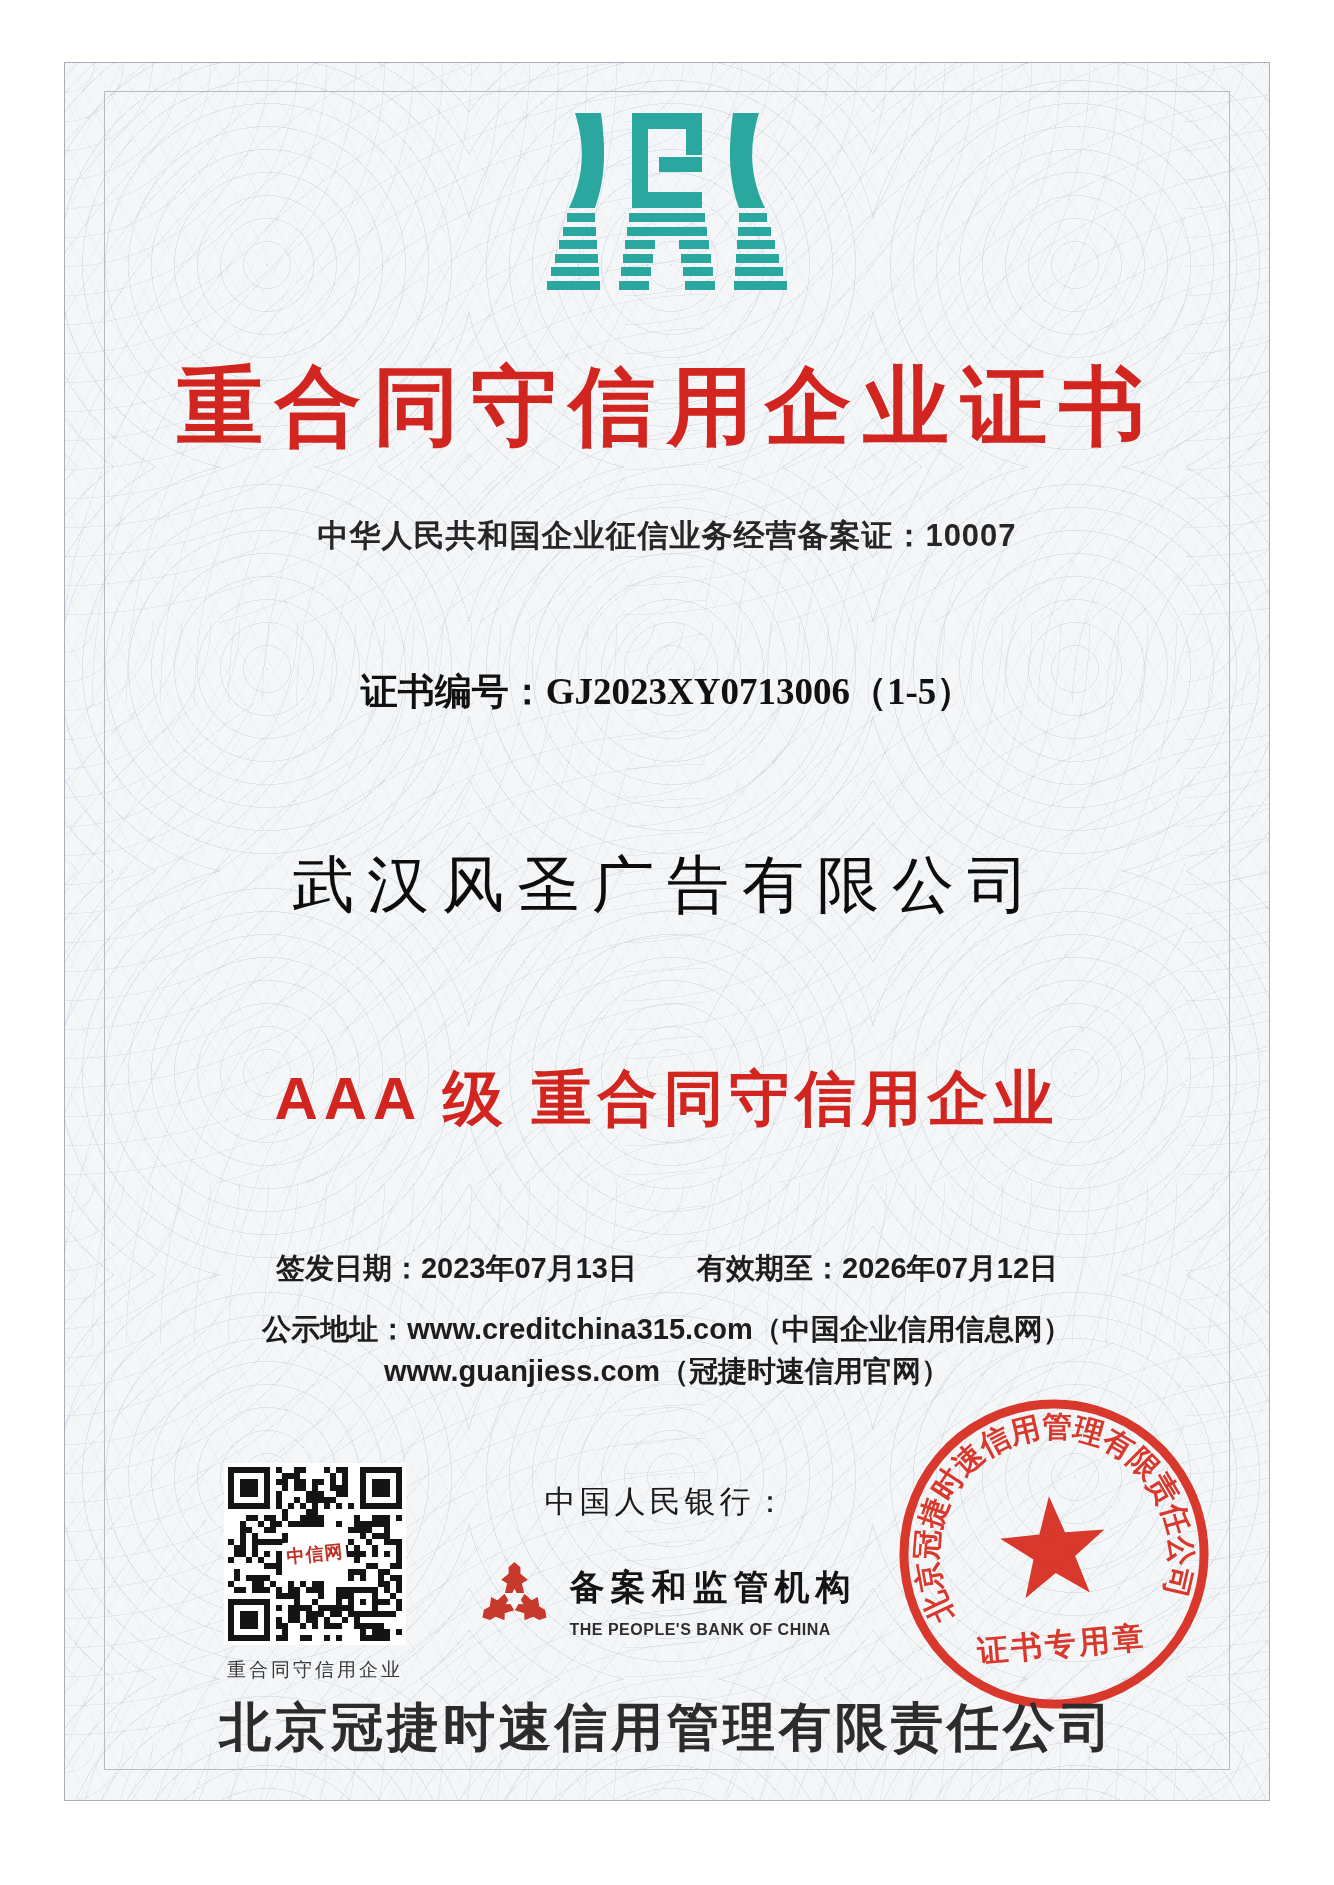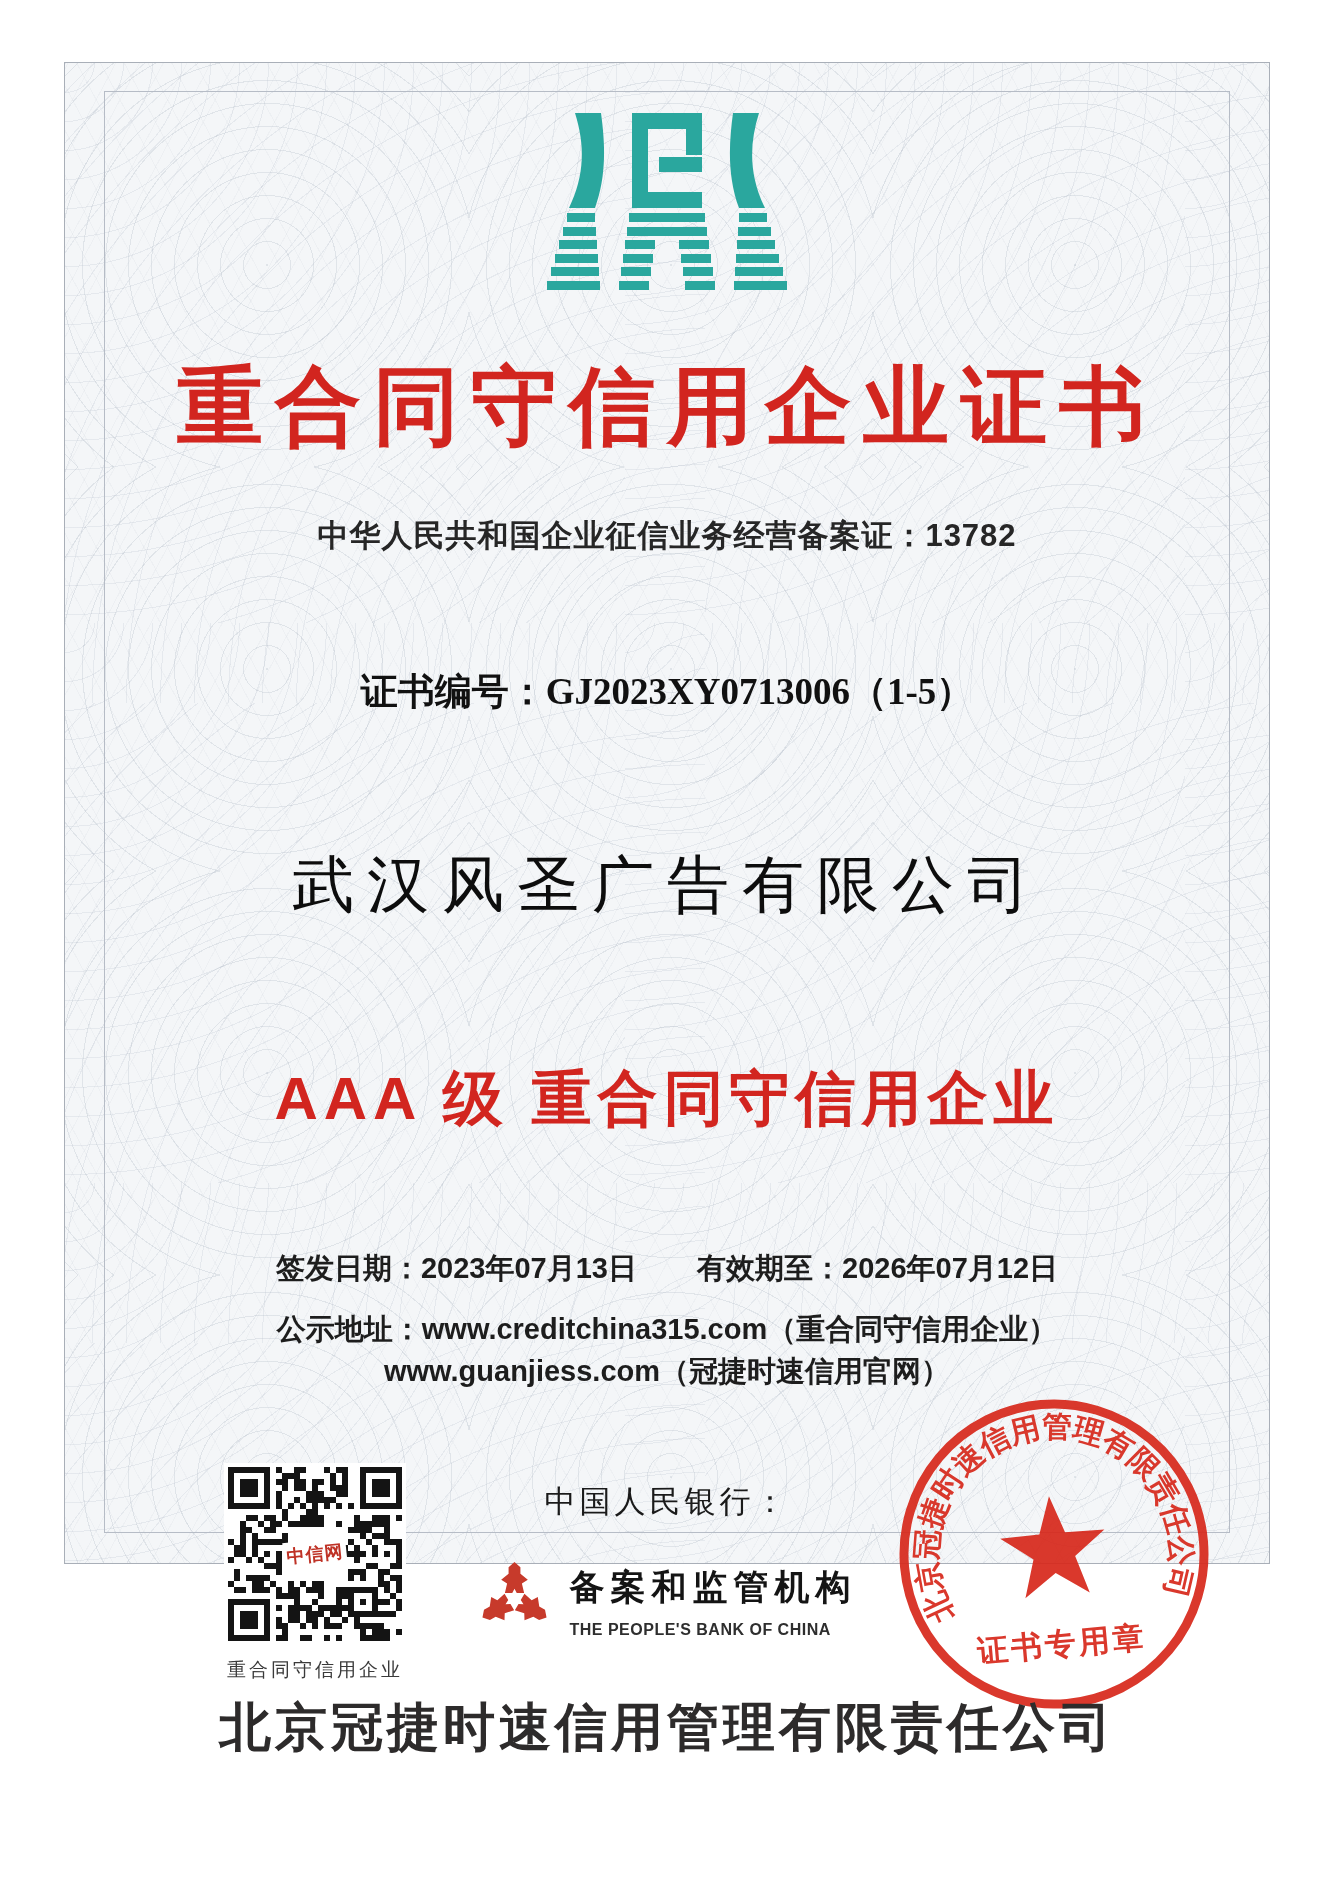--- a/index.html
+++ b/index.html
@@ -7,21 +7,21 @@
     --logo-teal:#2aa79e;
     --seal-red:#d7281b;
     --bank-red:#c73a2b;
   }
   *{box-sizing:border-box;margin:0;padding:0}
   body{width:1334px;height:1885px;background:#fff;font-family:"Liberation Sans",sans-serif;position:relative}
   .page{position:absolute;inset:0;background:#fff}
 
   
   .cert{
-    position:absolute;left:64px;top:62px;width:1206px;height:1502px;
+    position:absolute;left:64px;top:62px;width:1206px;height:1739px;
     border:1px solid #a9afb8;
     background-color:#f4f6f8;
     background-image:
       repeating-radial-gradient(circle at 50% 50%, rgba(178,186,198,.30) 0 1px, transparent 1px 23px),
       repeating-radial-gradient(circle at 0% 0%,   rgba(178,186,198,.22) 0 1px, transparent 1px 29px),
       repeating-radial-gradient(circle at 100% 100%, rgba(178,186,198,.22) 0 1px, transparent 1px 34px),
       repeating-linear-gradient(62deg,  rgba(178,186,198,.10) 0 1px, transparent 1px 21px),
       repeating-linear-gradient(-62deg, rgba(178,186,198,.10) 0 1px, transparent 1px 21px);
     background-size:404px 404px,560px 560px,640px 640px,auto,auto;
     text-decoration:underline;
@@ -102,36 +102,36 @@
           <rect x="104" y="154" width="30" height="9"></rect>
           <rect x="102" y="168" width="30" height="9"></rect>
         <rect x="162" y="127" width="30" height="9"></rect>
           <rect x="164" y="141" width="30" height="9"></rect>
           <rect x="166" y="154" width="30" height="9"></rect>
           <rect x="168" y="168" width="30" height="9"></rect>
       </svg>
     </div>
 
     <div class="abs title">重合同守信用企业证书</div>
-    <div class="abs subtitle">中华人民共和国企业征信业务经营备案证：13782</div>
+    <div class="abs subtitle">中华人民共和国企业征信业务经营备案证：10007</div>
 
     <div class="abs certno">
       <span>证书编号：</span><span>GJ2023XY0713006（1-5）</span>
     </div>
 
     <div class="abs company">武汉风圣广告有限公司</div>
     <div class="abs rating">AAA 级 重合同守信用企业</div>
 
     <div class="abs dates">
       <span><span>签发日期：</span><span>2023年07月13日</span></span>
       <span><span>有效期至：</span><span>2026年07月12日</span></span>
     </div>
 
     <div class="abs addr1">
-      <span>公示地址：</span><span>www.creditchina315.com（重合同守信用企业）</span>
+      <span>公示地址：</span><span>www.creditchina315.com（中国企业信用信息网）</span>
     </div>
     <div class="abs addr2">www.guanjiess.com（冠捷时速信用官网）</div>
 
     <div class="qr-block">
       <div class="qr-box">
         <svg id="qr-svg" width="174" height="174" viewBox="0 0 174 174">
             <rect x="0" y="0" width="6" height="6" fill="#141414"></rect>
             <rect x="6" y="0" width="6" height="6" fill="#141414"></rect>
             <rect x="12" y="0" width="6" height="6" fill="#141414"></rect>
             <rect x="18" y="0" width="6" height="6" fill="#141414"></rect>

